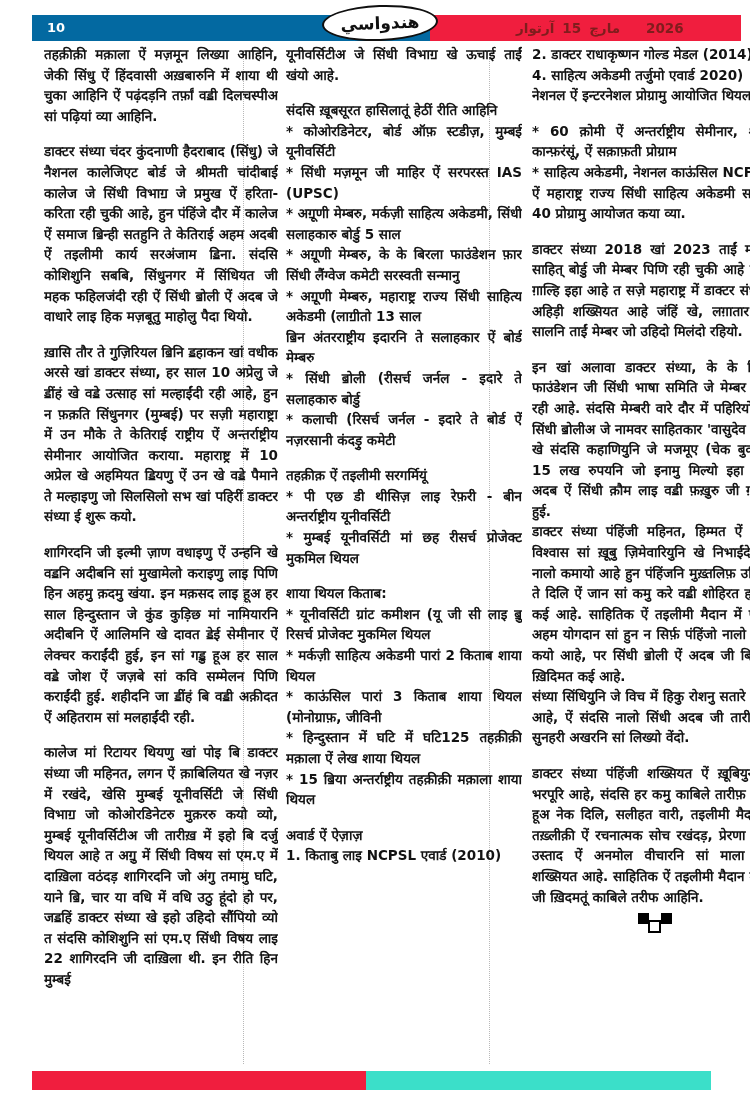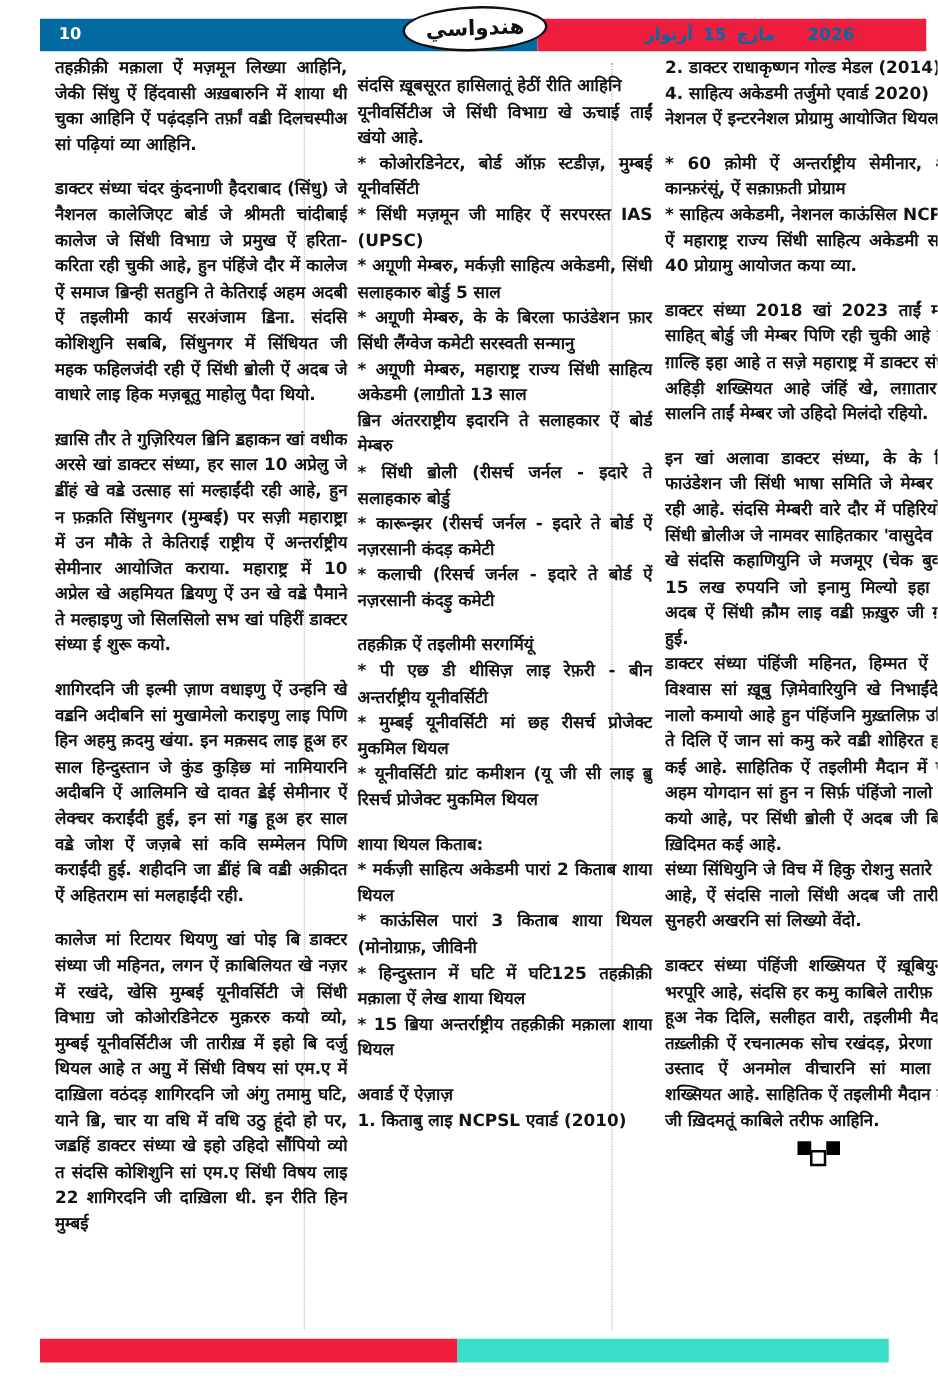--- a/index.html
+++ b/index.html
@@ -10,21 +10,21 @@
   
   .band { position:absolute; top:15px; height:26px; }
   .band-teal { left:32px; width:398px; background:#0369a1; }
   .band-red  { left:430px; width:311px; background:#F01E3E; }
   .page-number {
     color:#fff; font-size:13px; font-weight:bold; line-height:26px; padding-left:15px;
   }
   .date-group {
     position:absolute; top:15px; left:516px; height:26px;
     display:flex; align-items:center; gap:8px;
-    color:#0369a1; font-size:13.5px; font-weight:bold;
+    color:#7f1d1d; font-size:13.5px; font-weight:bold;
   }
   .date-group .year { margin-left:18px; }
   .masthead {
     position:absolute; left:322px; top:5px; width:112px; height:32px;
     background:#fff; border:2.5px solid #101010; border-radius:50%;
     display:flex; align-items:center; justify-content:center;
     font-weight:bold; font-size:17px; color:#101010;
     transform:rotate(-2deg); z-index:3;
   }
   
@@ -79,36 +79,35 @@
 
 <div class="col col-left">
   <p class="block">तहक़ीक़ी मक़ाला ऐं मज़मून लिख्या आहिनि, जेकी सिंधु ऐं हिंदवासी अख़बारुनि में शाया थी चुका आहिनि ऐं पढ़ंदड़नि तर्फ़ां वॾी दिलचस्पीअ सां पढ़ियां व्या आहिनि.</p>
   <p class="block gap">डाक्टर संध्या चंदर कुंदनाणी हैदराबाद (सिंधु) जे नैशनल कालेजिएट बोर्ड जे श्रीमती चांदीबाई कालेज जे सिंधी विभाॻ जे प्रमुख ऐं हरिता-करिता रही चुकी आहे, हुन पंहिंजे दौर में कालेज ऐं समाज ॿिन्ही सतहुनि ते केतिराई अहम अदबी ऐं तइलीमी कार्य सरअंजाम ॾिना. संदसि कोशिशुनि सबबि, सिंधुनगर में सिंधियत जी महक फहिलजंदी रही ऐं सिंधी ॿोली ऐं अदब जे वाधारे लाइ हिक मज़बूतु माहोलु पैदा थियो.</p>
   <p class="block gap">ख़ासि तौर ते गुज़िरियल ॿिनि ॾहाकन खां वधीक अरसे खां डाक्टर संध्या, हर साल 10 अप्रेलु जे ॾींहं खे वॾे उत्साह सां मल्हाईंदी रही आहे, हुन न फ़क़ति सिंधुनगर (मुम्बई) पर सज़ी महाराष्ट्रा में उन मौके ते केतिराई राष्ट्रीय ऐं अन्तर्राष्ट्रीय सेमीनार आयोजित कराया. महाराष्ट्र में 10 अप्रेल खे अहमियत ॾियणु ऐं उन खे वॾे पैमाने ते मल्हाइणु जो सिलसिलो सभ खां पहिरीं डाक्टर संध्या ई शुरू कयो.</p>
   <p class="block gap">शागिरदनि जी इल्मी ज़ाण वधाइणु ऐं उन्हनि खे वॾनि अदीबनि सां मुखामेलो कराइणु लाइ पिणि हिन अहमु क़दमु खंया. इन मक़सद लाइ हूअ हर साल हिन्दुस्तान जे कुंड कुड़िछ मां नामियारनि अदीबनि ऐं आलिमनि खे दावत ॾेई सेमीनार ऐं लेक्चर कराईंदी हुई, इन सां गॾु हूअ हर साल वॾे जोश ऐं जज़बे सां कवि सम्मेलन पिणि कराईंदी हुई. शहीदनि जा ॾींहं बि वॾी अक़ीदत ऐं अहितराम सां मलहाईंदी रही.</p>
   <p class="block gap">कालेज मां रिटायर थियणु खां पोइ बि डाक्टर संध्या जी महिनत, लगन ऐं क़ाबिलियत खे नज़र में रखंदे, खेसि मुम्बई यूनीवर्सिटी जे सिंधी विभाॻ जो कोओरडिनेटरु मुक़ररु कयो व्यो, मुम्बई यूनीवर्सिटीअ जी तारीख़ में इहो बि दर्जु थियल आहे त अॻु में सिंधी विषय सां एम.ए में दाख़िला वठंदड़ शागिरदनि जो अंगु तमामु घटि, याने ॿि, चार या वधि में वधि उठु हूंदो हो पर, जॾहिं डाक्टर संध्या खे इहो उहिदो सौंपियो व्यो त संदसि कोशिशुनि सां एम.ए सिंधी विषय लाइ 22 शागिरदनि जी दाख़िला थी. इन रीति हिन मुम्बई</p>
 </div>
 
 <div class="col col-mid">
+  <p class="block">यूनीवर्सिटीअ जे सिंधी विभाॻ खे ऊचाई ताईं खंयो आहे.</p>
   <p class="block gap head">संदसि ख़ूबसूरत हासिलातूं हेठीं रीति आहिनि</p>
-  <p class="block">यूनीवर्सिटीअ जे सिंधी विभाॻ खे ऊचाई ताईं खंयो आहे.</p>
   <p class="block">* कोओरडिनेटर, बोर्ड ऑफ़ स्टडीज़, मुम्बई यूनीवर्सिटी</p>
   <p class="block">* सिंधी मज़मून जी माहिर ऐं सरपरस्त IAS (UPSC)</p>
   <p class="block">* अॻूणी मेम्बरु, मर्कज़ी साहित्य अकेडमी, सिंधी सलाहकारु बोर्डु 5 साल</p>
   <p class="block">* अॻूणी मेम्बरु, के के बिरला फाउंडेशन फ़ार सिंधी लैंग्वेज कमेटी सरस्वती सन्मानु</p>
   <p class="block">* अॻूणी मेम्बरु, महाराष्ट्र राज्य सिंधी साहित्य अकेडमी (लाॻीतो 13 साल</p>
   <p class="block">ॿिन अंतरराष्ट्रीय इदारनि ते सलाहकार ऐं बोर्ड मेम्बरु</p>
   <p class="block">* सिंधी ॿोली (रीसर्च जर्नल - इदारे ते सलाहकारु बोर्डु</p>
-  <p class="block">* कारून्झर (रीसर्च जर्नल - इदारे ते बोर्ड ऐं नज़रसानी कंदड़ कमेटी</p>
   <p class="block">* कलाची (रिसर्च जर्नल - इदारे ते बोर्ड ऐं नज़रसानी कंदड़ु कमेटी</p>
   <p class="block gap head">तहक़ीक़ ऐं तइलीमी सरगर्मियूं</p>
   <p class="block">* पी एछ डी थीसिज़ लाइ रेफ़री - बीन अन्तर्राष्ट्रीय यूनीवर्सिटी</p>
   <p class="block">* मुम्बई यूनीवर्सिटी मां छह रीसर्च प्रोजेक्ट मुकमिल थियल</p>
+  <p class="block gap head">शाया थियल किताब:</p>
   <p class="block">* यूनीवर्सिटी ग्रांट कमीशन (यू जी सी लाइ ॿु रिसर्च प्रोजेक्ट मुकमिल थियल</p>
-  <p class="block gap head">शाया थियल किताब:</p>
   <p class="block">* मर्कज़ी साहित्य अकेडमी पारां 2 किताब शाया थियल</p>
   <p class="block">* काऊंसिल पारां 3 किताब शाया थियल (मोनोग्राफ़, जीविनी</p>
   <p class="block">* हिन्दुस्तान में घटि में घटि125 तहक़ीक़ी मक़ाला ऐं लेख शाया थियल</p>
   <p class="block">* 15 ॿिया अन्तर्राष्ट्रीय तहक़ीक़ी मक़ाला शाया थियल</p>
   <p class="block gap head">अवार्ड ऐं ऐज़ाज़</p>
   <p class="block">1. किताबु लाइ NCPSL एवार्ड (2010)</p>
 </div>
 
 <div class="col col-right">
   <p class="block">2. डाक्टर राधाकृष्णन गोल्ड मेडल (2014)</p>

